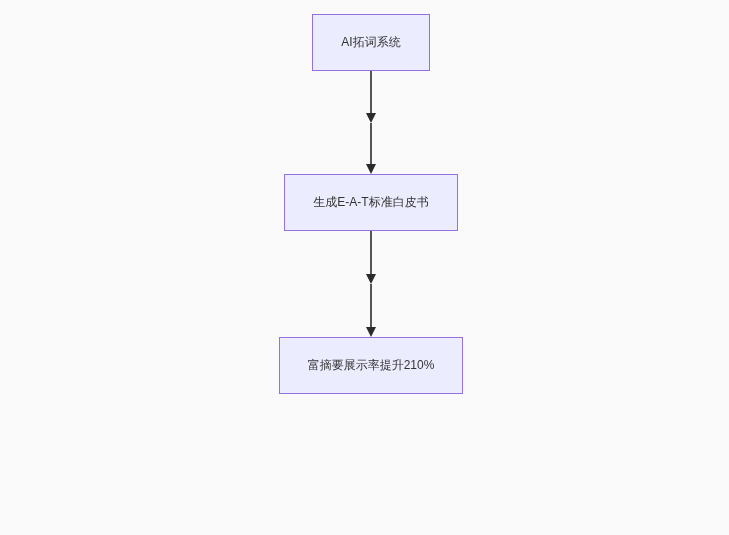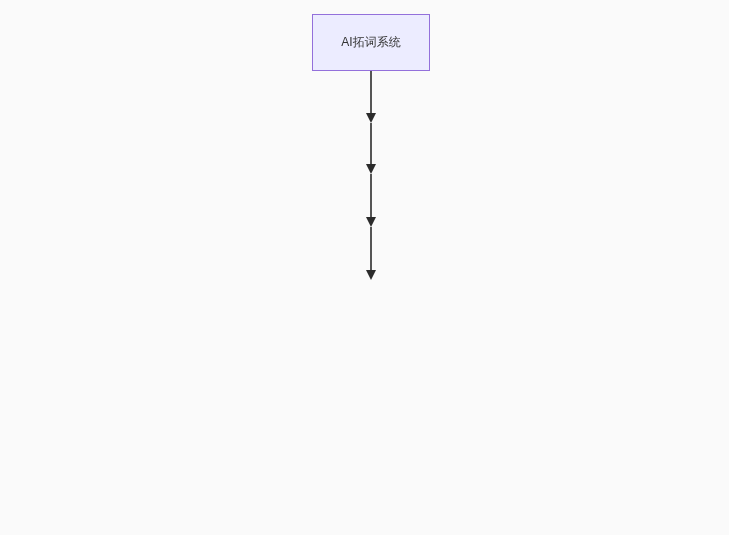--- a/index.html
+++ b/index.html
@@ -76,27 +76,33 @@
       <div class="line"></div>
       <div class="head"></div>
     </div>
 
 
     <div class="edge edge-2">
       <div class="line"></div>
       <div class="head"></div>
     </div>
 
+    <div class="node">
+      <span>生成E-A-T标准白皮书</span>
+    </div>
 
     <div class="edge edge-3">
       <div class="line"></div>
       <div class="head"></div>
     </div>
 
 
     <div class="edge edge-4">
       <div class="line"></div>
       <div class="head"></div>
     </div>
 
+    <div class="node">
+      <span>富摘要展示率提升210%</span>
+    </div>
 
   </div>
 </div>
 
 </body></html>

